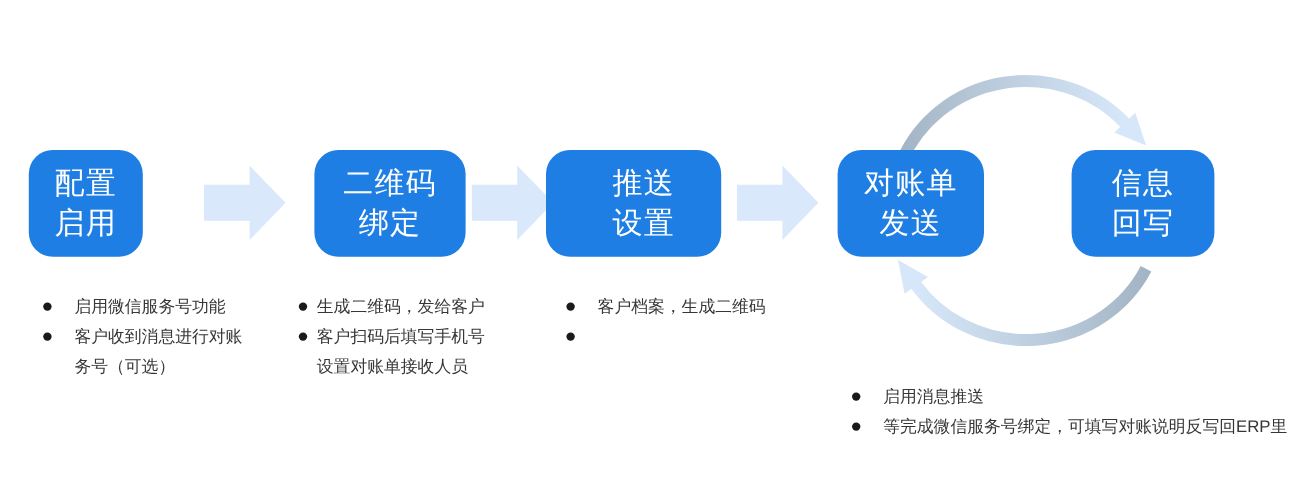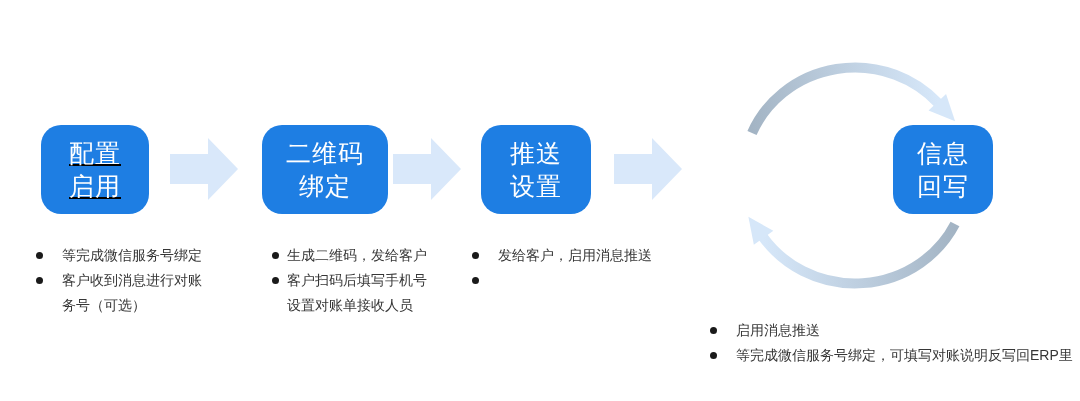--- a/index.html
+++ b/index.html
@@ -27,25 +27,25 @@
     position: absolute;
     top: 125px;
     height: 89px;
     background: var(--box-blue);
     border-radius: 20px;
     z-index: 2;
     display: flex;
     align-items: center;
     justify-content: center;
   }
-  .b1 { left: 41px;  width: 108px; text-decoration: underline; }
+  .b1 { left: 24px;  width: 95px; }
   .b2 { left: 262px; width: 126px; }
-  .b3 { left: 481px; width: 110px; }
+  .b3 { left: 455px; width: 129px; padding-left: 17px; }
   .b4 { left: 698px; width: 122px; }
-  .b5 { left: 893px; width: 100px; }
+  .b5 { left: 893px; width: 119px; }
   .step-label {
     color: var(--box-text);
     font-size: 25px;
     line-height: 33px;
     font-weight: 400;
     text-align: center;
     white-space: pre-line;
     letter-spacing: 1px;
   }
 
@@ -58,21 +58,21 @@
   .block-arrow polygon { fill: var(--arrow-light); }
   .a1 { left: 170px; }
   .a2 { left: 393px; }
   .a3 { left: 614px; }
 
   .bullets {
     position: absolute;
     z-index: 1;
   }
   .g1 { left: 36px;  top: 243px; }
-  .g2 { left: 272px; top: 243px; }
+  .g2 { left: 249px; top: 243px; }
   .g3 { left: 472px; top: 243px; }
   .g4 { left: 710px; top: 318px; }
   .bullet-item { display: flex; align-items: flex-start; }
   .dot {
     flex: none;
     width: 7px; height: 7px;
     border-radius: 50%;
     background: var(--bullet-dot);
     margin-top: 9px;
     margin-right: 19px;
@@ -113,39 +113,43 @@
 启用</div>
   </div>
   <div class="step-box b2">
     <div class="step-label">二维码
 绑定</div>
   </div>
   <div class="step-box b3">
     <div class="step-label">推送
 设置</div>
   </div>
+  <div class="step-box b4">
+    <div class="step-label">对账单
+发送</div>
+  </div>
   <div class="step-box b5">
     <div class="step-label">信息
 回写</div>
   </div>
 
   <svg class="block-arrow a1" viewBox="0 0 68 62" xmlns="http://www.w3.org/2000/svg">
     <polygon points="0,16 38,16 38,0 68,31 38,62 38,46 0,46"></polygon>
   </svg>
   <svg class="block-arrow a2" viewBox="0 0 68 62" xmlns="http://www.w3.org/2000/svg">
     <polygon points="0,16 38,16 38,0 68,31 38,62 38,46 0,46"></polygon>
   </svg>
   <svg class="block-arrow a3" viewBox="0 0 68 62" xmlns="http://www.w3.org/2000/svg">
     <polygon points="0,16 38,16 38,0 68,31 38,62 38,46 0,46"></polygon>
   </svg>
 
   <div class="bullets g1">
     <div class="bullet-item">
       <span class="dot"></span>
-      <span class="txt">等完成微信服务号绑定</span>
+      <span class="txt">启用微信服务号功能</span>
     </div>
     <div class="bullet-item">
       <span class="dot"></span>
       <span class="txt">客户收到消息进行对账
 务号（可选）</span>
     </div>
   </div>
 
   <div class="bullets g2">
     <div class="bullet-item">
@@ -155,21 +159,21 @@
     <div class="bullet-item">
       <span class="dot"></span>
       <span class="txt">客户扫码后填写手机号
 设置对账单接收人员</span>
     </div>
   </div>
 
   <div class="bullets g3">
     <div class="bullet-item">
       <span class="dot"></span>
-      <span class="txt">发给客户，启用消息推送</span>
+      <span class="txt">客户档案，生成二维码</span>
     </div>
     <div class="bullet-item">
       <span class="dot"></span>
     </div>
   </div>
 
   <div class="bullets g4">
     <div class="bullet-item">
       <span class="dot"></span>
       <span class="txt">启用消息推送</span>

